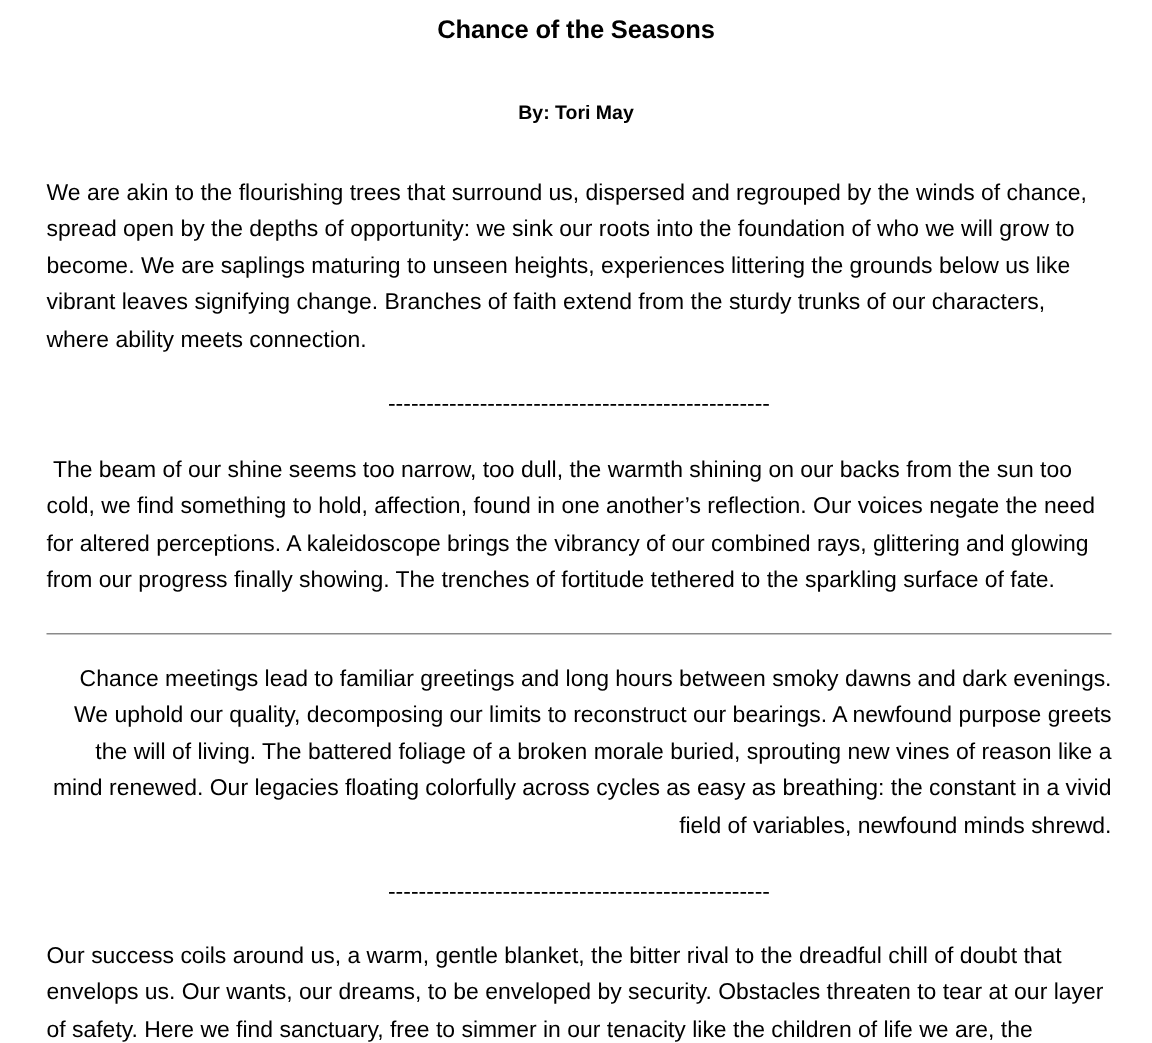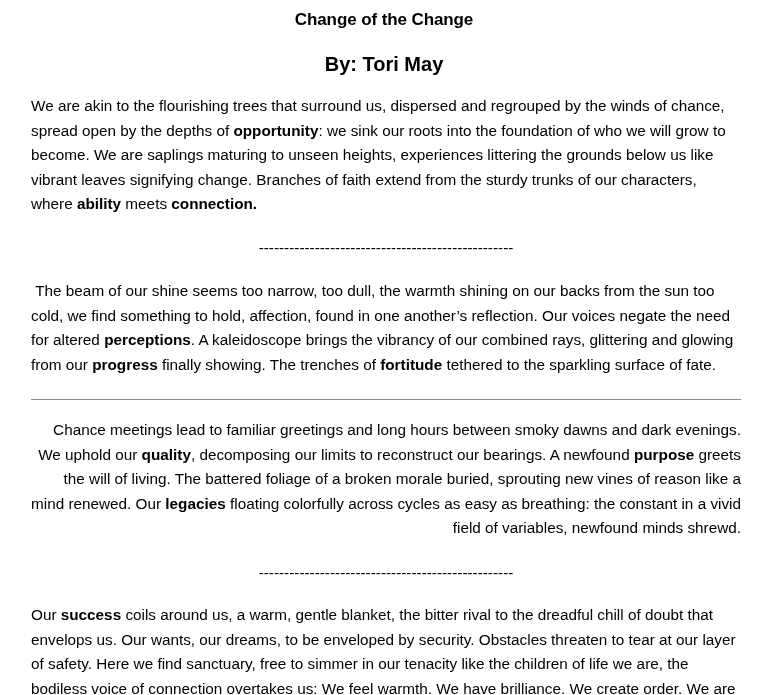--- a/index.html
+++ b/index.html
@@ -23,43 +23,43 @@
     text-align: center;
     font-size: 17px;
     font-weight: bold;
     letter-spacing: -0.1px;
     margin: 0;
     padding-top: 9px;
     line-height: 1.3;
   }
   .doc-byline {
     text-align: center;
-    font-size: 20px;
+    font-size: 13px;
     font-weight: bold;
-    margin: 0;
+    margin: 16px;
     padding-top: 20px;
     line-height: 1.3;
   }
   .body-block {
     margin: 0 auto;
     width: 710px;
     padding-left: 31px;
     padding-right: 27px;
     box-sizing: content-box;
     width: 710px;
   }
   .para {
     font-size: 15.3px;
     line-height: 24.5px;
     margin: 0;
     text-align: left;
     word-spacing: 0px;
     white-space: pre-wrap;
   }
-  .para b, .para strong { font-weight: bold; }
+  .para b, .para strong { font-weight: normal; }
   .p1 { padding-top: 17px; }
   .p2 { padding-top: 0px; }
   .p3 { padding-top: 0px; text-align: right; }
   .p4 { padding-top: 0px; }
 
   .dash-divider {
     font-size: 15.3px;
     line-height: 24.5px;
     text-align: center;
     color: #000;
@@ -78,21 +78,21 @@
     border: 0;
     margin: 0;
     width: 710px;
   }
 </style>
 </head>
 <body>
 
 <div class="page">
 
-  <h1 class="doc-title">Change of the Change</h1>
+  <h1 class="doc-title">Chance of the Seasons</h1>
 
   <div class="doc-byline">By: Tori May</div>
 
   <div class="body-block">
 
     <p class="para p1"><span>We are akin to the flourishing trees that surround us, dispersed and regrouped by the winds of chance, spread open by the depths of </span><b>opportunity</b><span>: we sink our roots into the foundation of who we will grow to become. We are saplings maturing to unseen heights, experiences littering the grounds below us like vibrant leaves signifying change. Branches of faith extend from the sturdy trunks of our characters, where </span><b>ability</b><span> meets </span><b>connection.</b></p>
 
     <div class="divider-wrap-1">
       <div class="dash-divider">--------------------------------------------------</div>
     </div>

